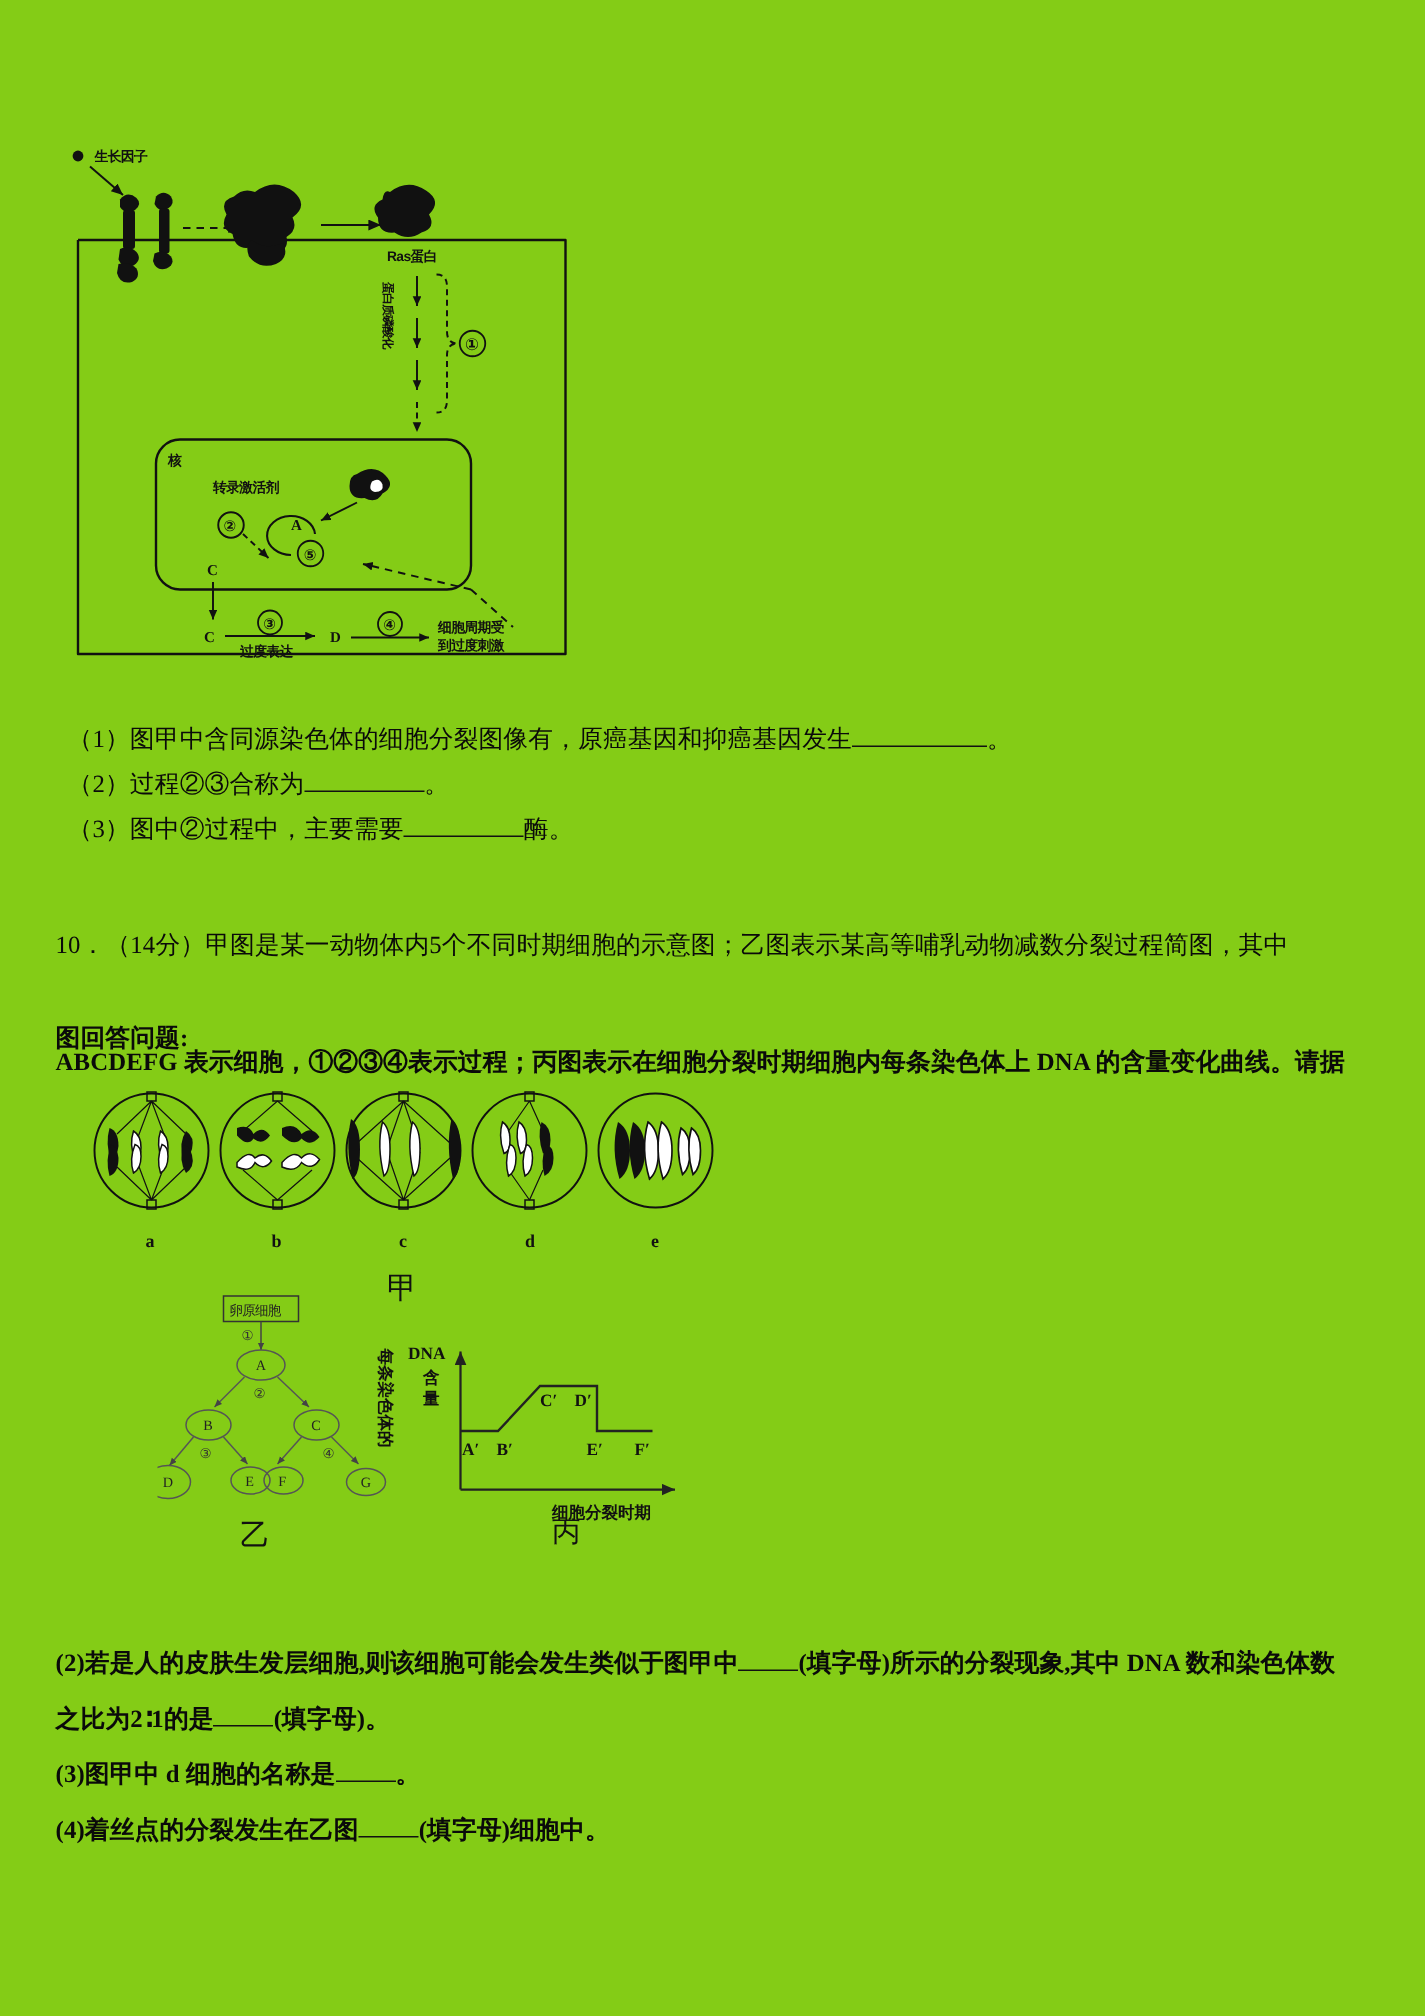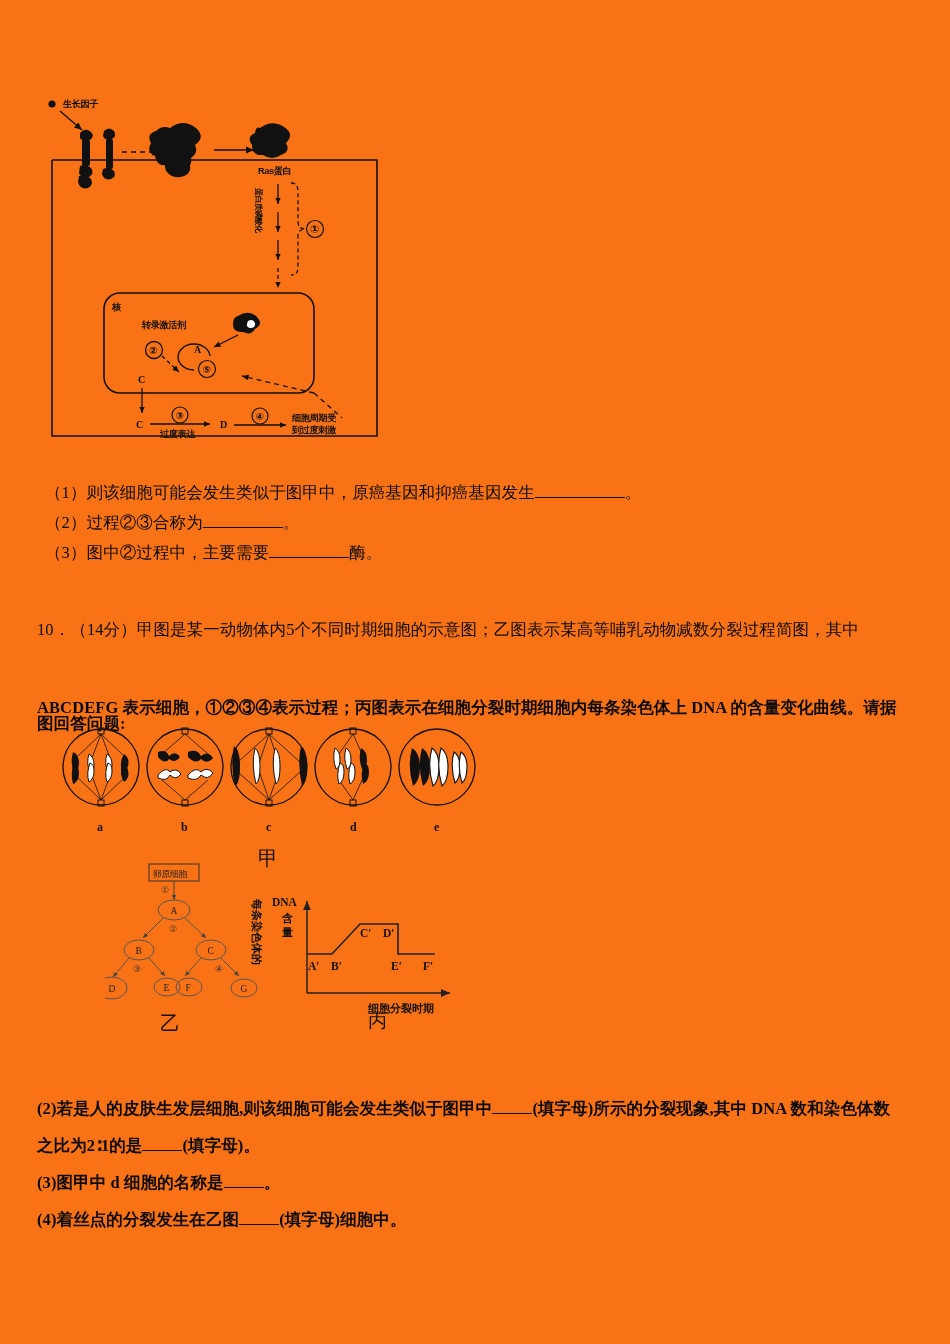--- a/index.html
+++ b/index.html
@@ -12,21 +12,21 @@
     height: 1344px;
     position: relative;
     font-family: "Liberation Serif", "DejaVu Serif", serif;
     color: #000;
     overflow: hidden;
   }
   .page {
     position: relative;
     width: 950px;
     height: 1344px;
-    background: #f97316;
+    background: #84cc16;
   }
 
   
   .qline {
     position: absolute;
     font-family: "Liberation Serif", "DejaVu Serif", serif;
     font-size: 16.5px;
     line-height: 1.5;
     color: #0a0a0a;
     white-space: nowrap;
@@ -248,35 +248,35 @@
       <path d="M192,337 L244,337" stroke="#111" stroke-width="1.3" fill="none" marker-end="url(#ahs)"></path>
       <circle cx="218" cy="328" r="8" stroke="#111" stroke-width="1.2" fill="none"></circle>
       <text class="dgm-label" style="font-size:10px" x="213.5" y="332">④</text>
 
       <text class="dgm-label dgm-cn" x="250" y="333">细胞周期受</text>
       <text class="dgm-label dgm-cn" x="250" y="345">到过度刺激</text>
     </svg>
   </div>
 
   <div class="qline" style="left:45px; top:481px;">
-    <span>（1）</span><span>则该细胞可能会发生类似于图甲中，原癌基因和抑癌基因发生</span><span class="blank w90"></span><span>。</span>
+    <span>（1）</span><span>图甲中含同源染色体的细胞分裂图像有，原癌基因和抑癌基因发生</span><span class="blank w90"></span><span>。</span>
   </div>
 
   <div class="qline" style="left:45px; top:511px;">
     <span>（2）</span><span>过程②③合称为</span><span class="blank w80"></span><span>。</span>
   </div>
 
   <div class="qline" style="left:45px; top:541px;">
     <span>（3）</span><span>图中②过程中，主要需要</span><span class="blank w80"></span><span>酶。</span>
   </div>
 
 
   <div class="qline" style="left:37px; top:618px;">10．（14分）甲图是某一动物体内5个不同时期细胞的示意图；乙图表示某高等哺乳动物减数分裂过程简图，其中</div>
   <div class="qline bold" style="left:37px; top:655px;margin-top:41px;">ABCDEFG 表示细胞，①②③④表示过程；丙图表示在细胞分裂时期细胞内每条染色体上 DNA 的含量变化曲线。请据</div>
-  <div class="qline bold" style="left:37px; top:712px;">图回答问题:</div>
+  <div class="qline bold" style="left:37px; top:680px;">图回答问题:</div>
 
   <div id="fig2">
     <svg width="420" height="135" viewBox="0 0 420 135" xmlns="http://www.w3.org/2000/svg">
 
       <g>
         <circle cx="39" cy="45" r="38" stroke="#111" stroke-width="1.3" fill="none"></circle>
         <rect x="36" y="6" width="6" height="6" stroke="#111" stroke-width="1" fill="none"></rect>
         <rect x="36" y="78" width="6" height="6" stroke="#111" stroke-width="1" fill="none"></rect>
         <path d="M39,12 L16,34 M39,12 L30,36 M39,12 L48,36 M39,12 L62,34" stroke="#111" stroke-width="0.8" fill="none"></path>
         <path d="M39,78 L16,56 M39,78 L30,54 M39,78 L48,54 M39,78 L62,56" stroke="#111" stroke-width="0.8" fill="none"></path>

